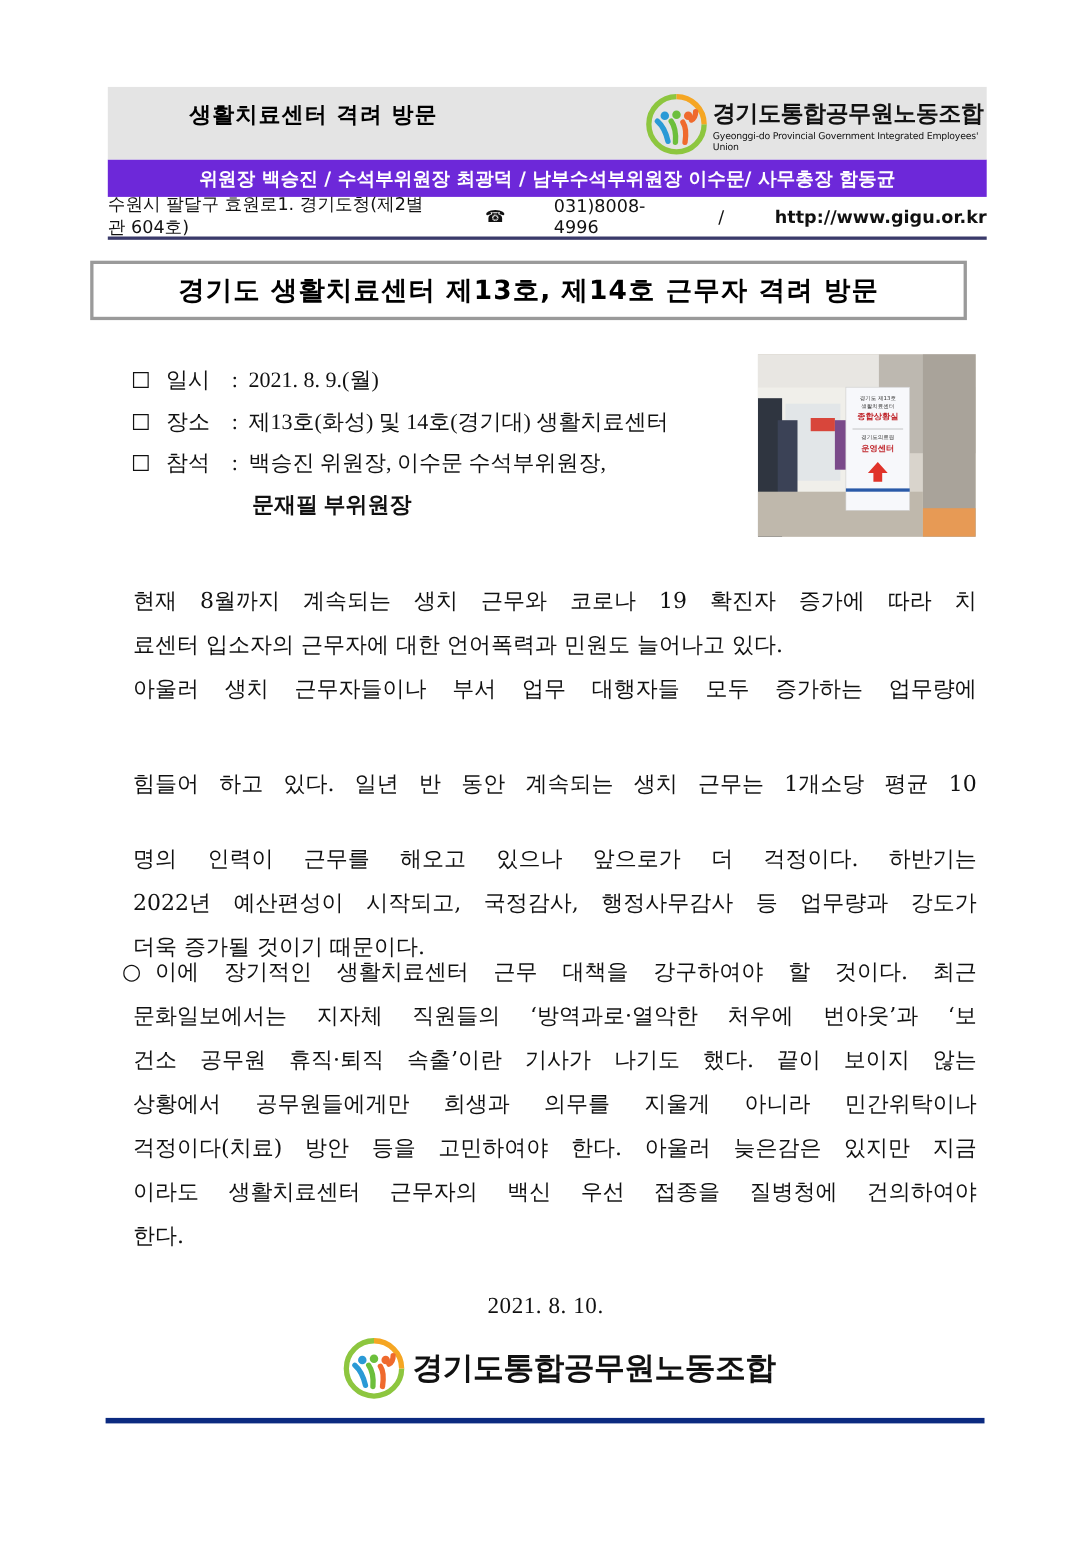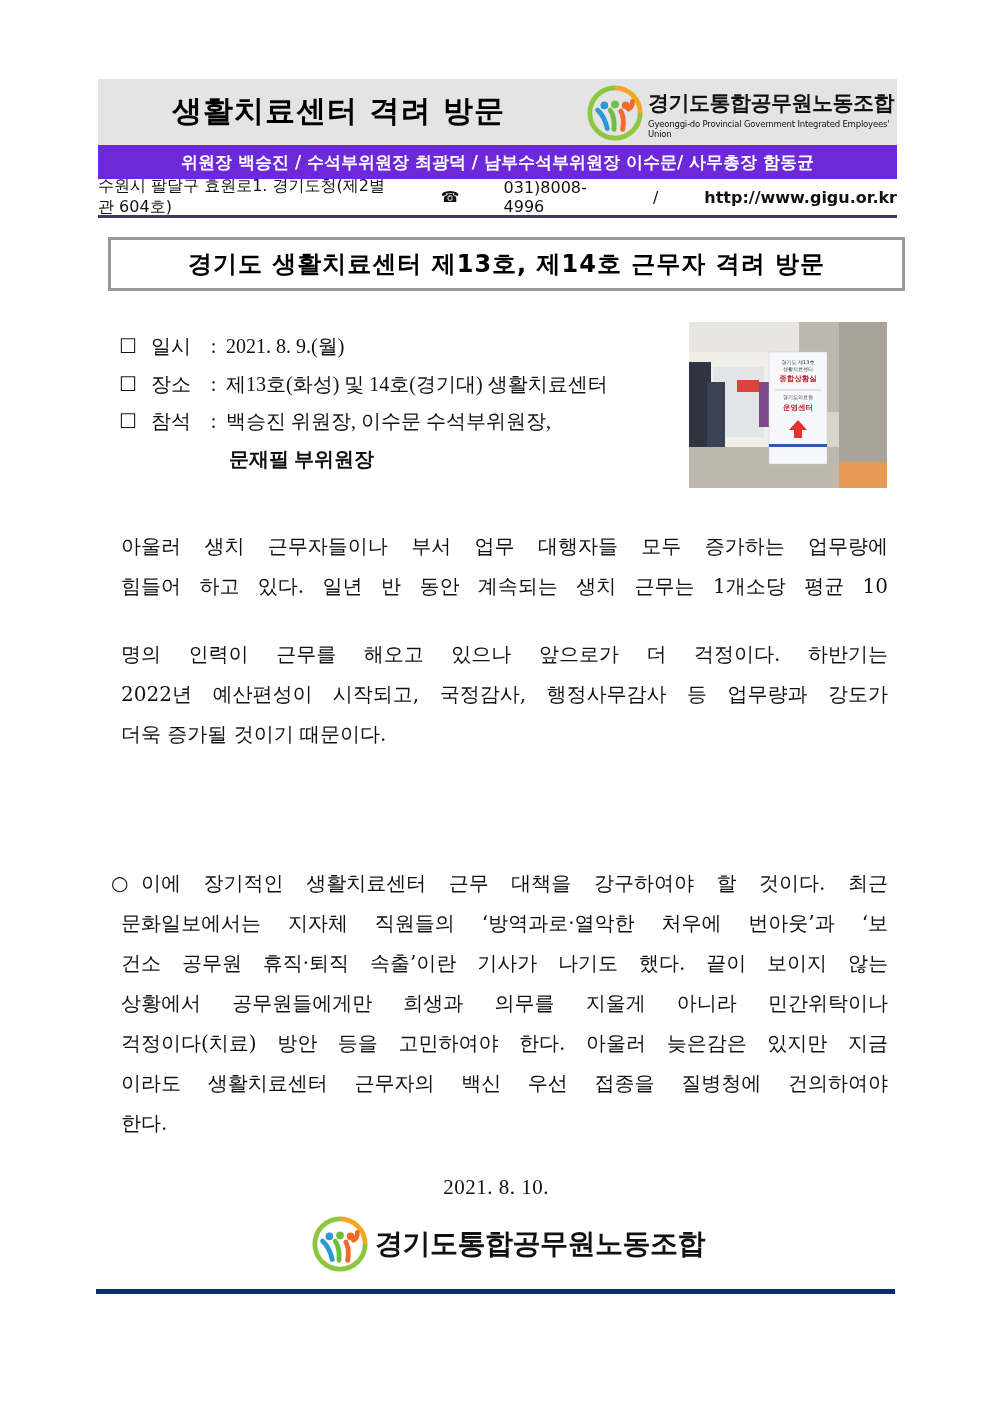--- a/index.html
+++ b/index.html
@@ -1,33 +1,33 @@
 <!DOCTYPE html>
 <html><head>
   <meta charset="utf-8">
   <style>
     html, body { margin: 0; padding: 0; background: #ffffff; }
     body { width: 992px; height: 1403px; position: relative; overflow: hidden;
            font-family: "DejaVu Sans", "Liberation Sans", sans-serif; color: #111; }
 
     .header { position: absolute; left: 98px; top: 79px; width: 799px; }
     .header-top { height: 66px; background: #e4e4e4; position: relative; }
-    .header-title { position: absolute; left: 74px; top: 12px; font-size: 30px; font-weight: bold;
+    .header-title { position: absolute; left: 74px; top: 12px; font-size: 20px; font-weight: bold;
                     letter-spacing: 1px; color: #000; }
     .org-logo { position: absolute; left: 488px; top: 5px; width: 58px; height: 58px; }
     .org-name-ko { position: absolute; left: 550px; top: 10px; font-size: 21px; font-weight: bold; color: #111; letter-spacing: -0.5px; }
     .org-name-en { position: absolute; left: 550px; top: 40px; font-size: 8.5px; color: #111; letter-spacing: -0.2px; }
     .header-band { height: 34px; background: #6d28d9; color: #fff; font-size: 17px; font-weight: bold;
                    display: flex; align-items: center; justify-content: center; letter-spacing: 0px; }
     .header-address { height: 36px; display: flex; align-items: center; justify-content: center;
                       font-size: 16px; color: #111; border-bottom: 3px solid #3a3a6a; gap: 38px; }
     .header-address .url { font-weight: bold; }
     .phone-icon { display: inline-block; margin: 0 6px 0 4px; font-size: 15px; }
 
-    .title-box { position: absolute; left: 108px; top: 237px; width: 797px; height: 54px;
+    .title-box { position: absolute; left: 82px; top: 237px; width: 797px; height: 54px;
                  border: 3px solid #9a9a9a; box-sizing: border-box; display: flex; align-items: center;
                  justify-content: center; font-size: 24px; font-weight: bold; color: #000; letter-spacing: 1px; }
 
     .info-list { position: absolute; left: 119px; top: 328px; font-size: 20px; line-height: 37.5px;
                  font-family: "Liberation Serif", "DejaVu Serif", serif; }
     .info-row { display: flex; white-space: nowrap; }
     .info-check { width: 32px; font-family: "DejaVu Sans", sans-serif; font-size: 20px; }
     .info-label { width: 50px; }
     .info-colon { width: 25px; text-align: center; }
     .info-indent { padding-left: 110px; font-weight: bold; }
@@ -121,22 +121,24 @@
   <text x="109" y="59" font-size="7.5" font-weight="bold" text-anchor="middle" fill="#c0272d" font-family="DejaVu Sans, sans-serif">종합상황실</text>
   <line x1="86" y1="68" x2="132" y2="68" stroke="#999" stroke-width="0.5"></line>
   <text x="109" y="77" font-size="5" text-anchor="middle" fill="#333" font-family="DejaVu Sans, sans-serif">경기도의료원</text>
   <text x="109" y="88" font-size="7.5" font-weight="bold" text-anchor="middle" fill="#c0272d" font-family="DejaVu Sans, sans-serif">운영센터</text>
   <polygon points="109,98 100,108 105,108 105,116 113,116 113,108 118,108" fill="#e0332a"></polygon>
   <rect x="80" y="122" width="58" height="3" fill="#2a5aa8"></rect>
   <rect x="150" y="140" width="48" height="26" fill="#e79a55"></rect>
 </svg>
 
 <div class="body-text" style="top:526px;">
+  <span class="para-line" style="padding-left:10px;">현재 8월까지 계속되는 생치 근무와 코로나 19 확진자 증가에 따라 치</span>
+  <span class="para-line last" style="padding-left:10px;">료센터 입소자의 근무자에 대한 언어폭력과 민원도 늘어나고 있다.</span>
   <span class="para-line" style="padding-left:10px;">아울러 생치 근무자들이나 부서 업무 대행자들 모두 증가하는 업무량에</span>
-  <span class="para-line" style="padding-left:10px;">힘들어 하고 있다. 일년 반 동안 계속되는 생치 근무는 1개소당 평균 10</span>
+  <span class="para-line" style="padding-left:10px;margin-top:46px;">힘들어 하고 있다. 일년 반 동안 계속되는 생치 근무는 1개소당 평균 10</span>
   <span class="para-line" style="padding-left:10px;margin-top:28px;">명의 인력이 근무를 해오고 있으나 앞으로가 더 걱정이다. 하반기는</span>
   <span class="para-line" style="padding-left:10px;">2022년 예산편성이 시작되고, 국정감사, 행정사무감사 등 업무량과 강도가</span>
   <span class="para-line last" style="padding-left:10px;">더욱 증가될 것이기 때문이다.</span>
 </div>
 
 <div class="body-text" style="top:863px;">
   <span class="para-line"><span class="bullet">○</span><span>이에 장기적인 생활치료센터 근무 대책을 강구하여야 할 것이다. 최근</span></span>
   <span class="para-line" style="padding-left:10px;">문화일보에서는 지자체 직원들의 ‘방역과로·열악한 처우에 번아웃’과 ‘보</span>
   <span class="para-line" style="padding-left:10px;">건소 공무원 휴직·퇴직 속출’이란 기사가 나기도 했다. 끝이 보이지 않는</span>
   <span class="para-line" style="padding-left:10px;">상황에서 공무원들에게만 희생과 의무를 지울게 아니라 민간위탁이나</span>

